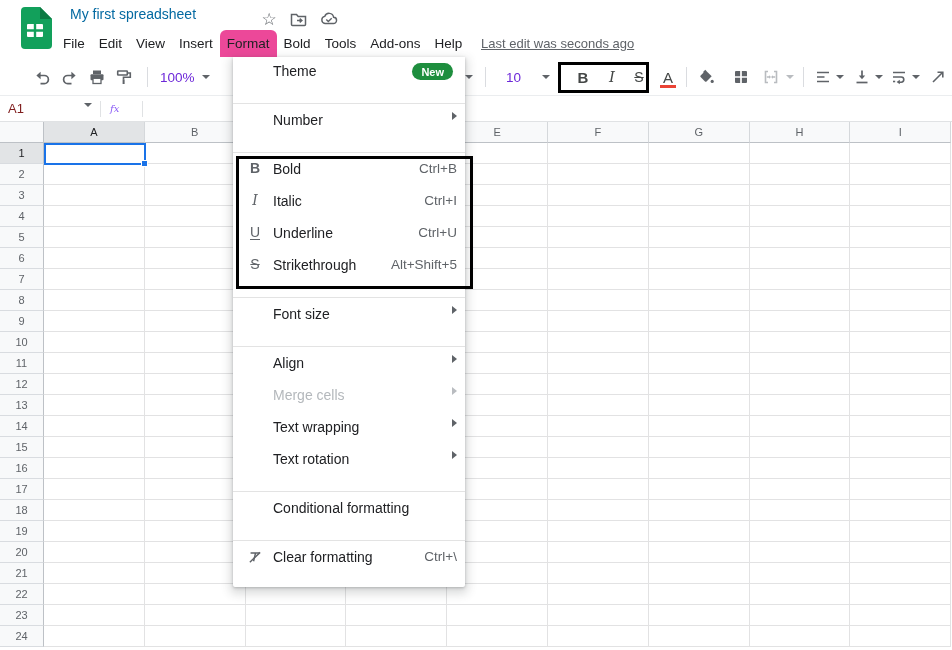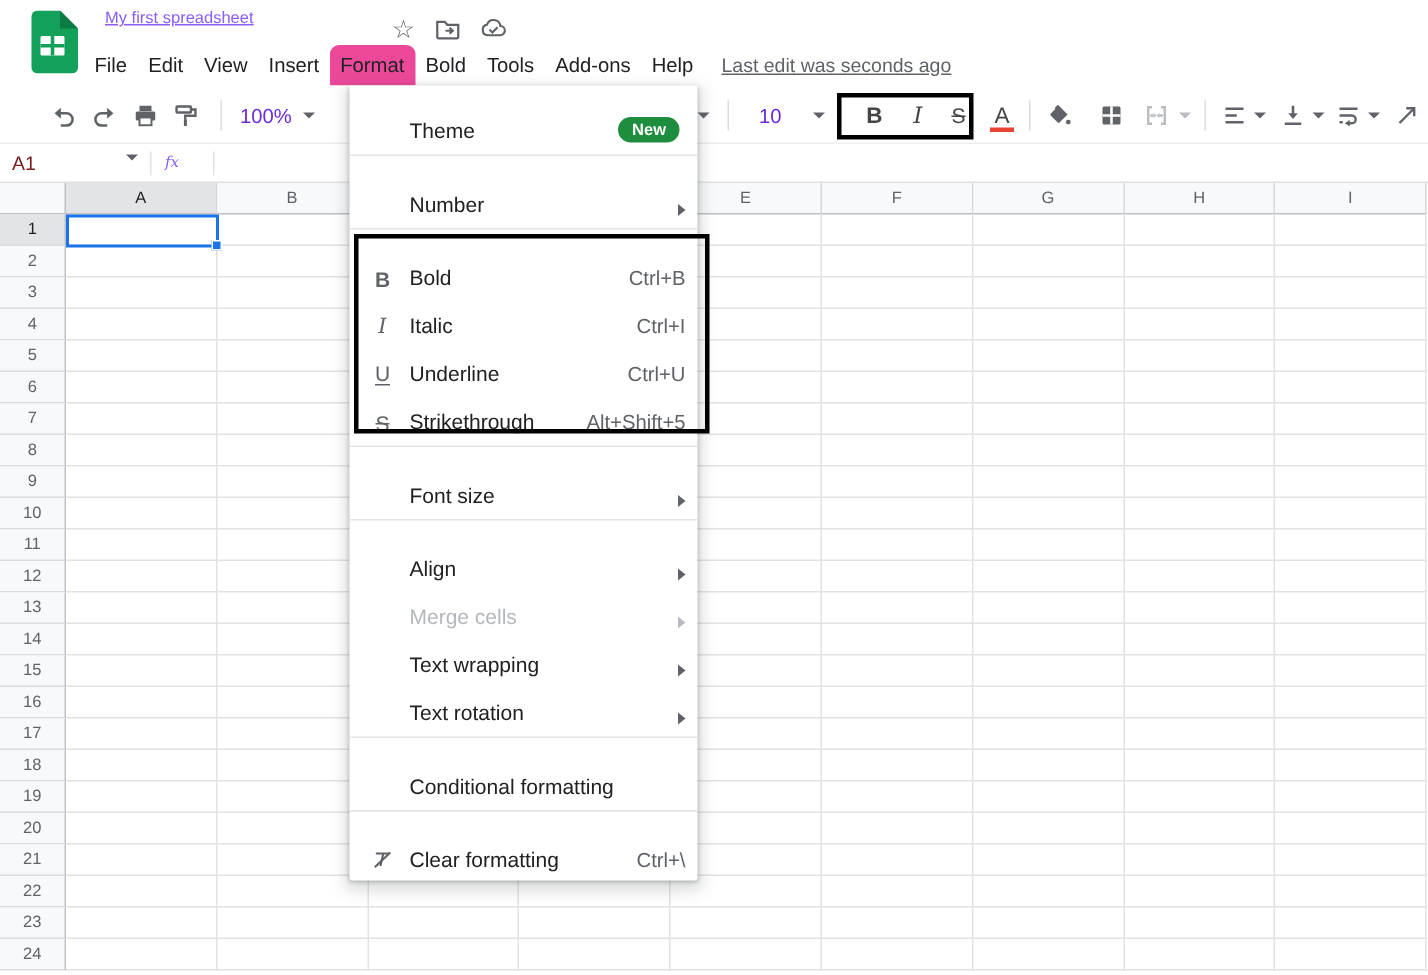--- a/index.html
+++ b/index.html
@@ -4,21 +4,21 @@
 <style>
   * { margin:0; padding:0; box-sizing:border-box; }
   html,body { background:#fff; }
   #app {
     position:relative; width:952px; height:650px; overflow:hidden;
     font-family:"Liberation Sans", sans-serif; background:#fff; color:#202124;
   }
 
   
   .logo { position:absolute; left:18px; top:7px; width:34px; height:42px; }
-  .doc-title { position:absolute; left:70px; top:6px; font-size:11px; color:#8b5cf6; white-space:nowrap;text-decoration:underline; }
+  .doc-title { position:absolute; left:70px; top:6px; font-size:14px; color:#0369a1; white-space:nowrap; }
   .title-icon { position:absolute; top:9px; width:22px; height:20px; display:flex; align-items:center; justify-content:center; color:#5f6368; cursor:pointer; }
   .star { left:258px; font-size:17px; }
   .fold { left:287px; }
   .cloud { left:318px; }
 
   .menubar { position:absolute; left:56px; top:30px; height:27px; display:flex; align-items:stretch; }
   .mb-item { padding:0 7px; font-size:13.5px; line-height:27px; color:#202124; border-radius:6px 6px 0 0; cursor:pointer; white-space:nowrap; }
   .mb-item.active { background:#ec4899; }
   .last-edit { position:absolute; left:481px; top:30px; line-height:27px; font-size:13px; color:#5f6368; text-decoration:underline; cursor:pointer; }
 
@@ -52,21 +52,21 @@
   .g-num { width:44px; height:21px; background:#f8f9fa; border-right:1px solid #bdc1c6; border-bottom:1px solid #d9dce0; font-size:11px; color:#5f6368; text-align:center; line-height:21px; flex:none; cursor:pointer; }
   .g-cell { width:100.8px; height:21px; border-right:1px solid #e2e2e3; border-bottom:1px solid #e2e2e3; flex:none; cursor:cell; }
   .g-col.sel, .g-num.sel { background:#e2e4e6; color:#202124; }
   .sel-rect { position:absolute; left:44px; top:21px; width:102px; height:22px; border:2px solid #1a73e8; }
   .fill-handle { position:absolute; right:-4px; bottom:-4px; width:7px; height:7px; background:#1a73e8; border:1px solid #fff; cursor:crosshair; }
 
   
   .fmenu { position:absolute; left:233px; top:57px; width:232px; background:#fff; padding:6px 0;
            box-shadow:0 1px 3px rgba(60,64,67,.3), 0 4px 10px 3px rgba(60,64,67,.18);
            border-radius:0 0 2px 2px; z-index:30; }
-  .fm-item { display:flex; align-items:flex-end; height:32px; padding:0 8px 0 14px; font-size:14px; color:#202124; cursor:pointer; }
+  .fm-item { display:flex; align-items:flex-start; height:32px; padding:0 8px 0 14px; font-size:14px; color:#202124; cursor:pointer; }
   .fm-item.disabled { color:#b4b8bc; cursor:default; }
   .fm-icon { width:16px; margin-right:10px; display:flex; align-items:center; justify-content:center; color:#5f6368; flex:none; }
   .fm-label { flex:1; white-space:nowrap; }
   .fm-short { font-size:13.5px; color:#5f6368; margin-left:8px; }
   .fm-badge { background:#1e8e3e; color:#fff; font-size:11px; font-weight:700; padding:2.5px 9px; border-radius:10px; margin-right:4px; }
   .fm-arrow { width:0; height:0; border-top:4px solid transparent; border-bottom:4px solid transparent; border-left:5px solid #5f6368; margin-left:10px; flex:none; }
   .fm-item.disabled .fm-arrow { border-left-color:#b9bcc0; }
   .fm-div { height:1px; background:#e3e3e3; margin:8px 0; }
   .ti { font-size:14px; color:#5f6368; line-height:1; }
   .ti.b { font-weight:700; }

